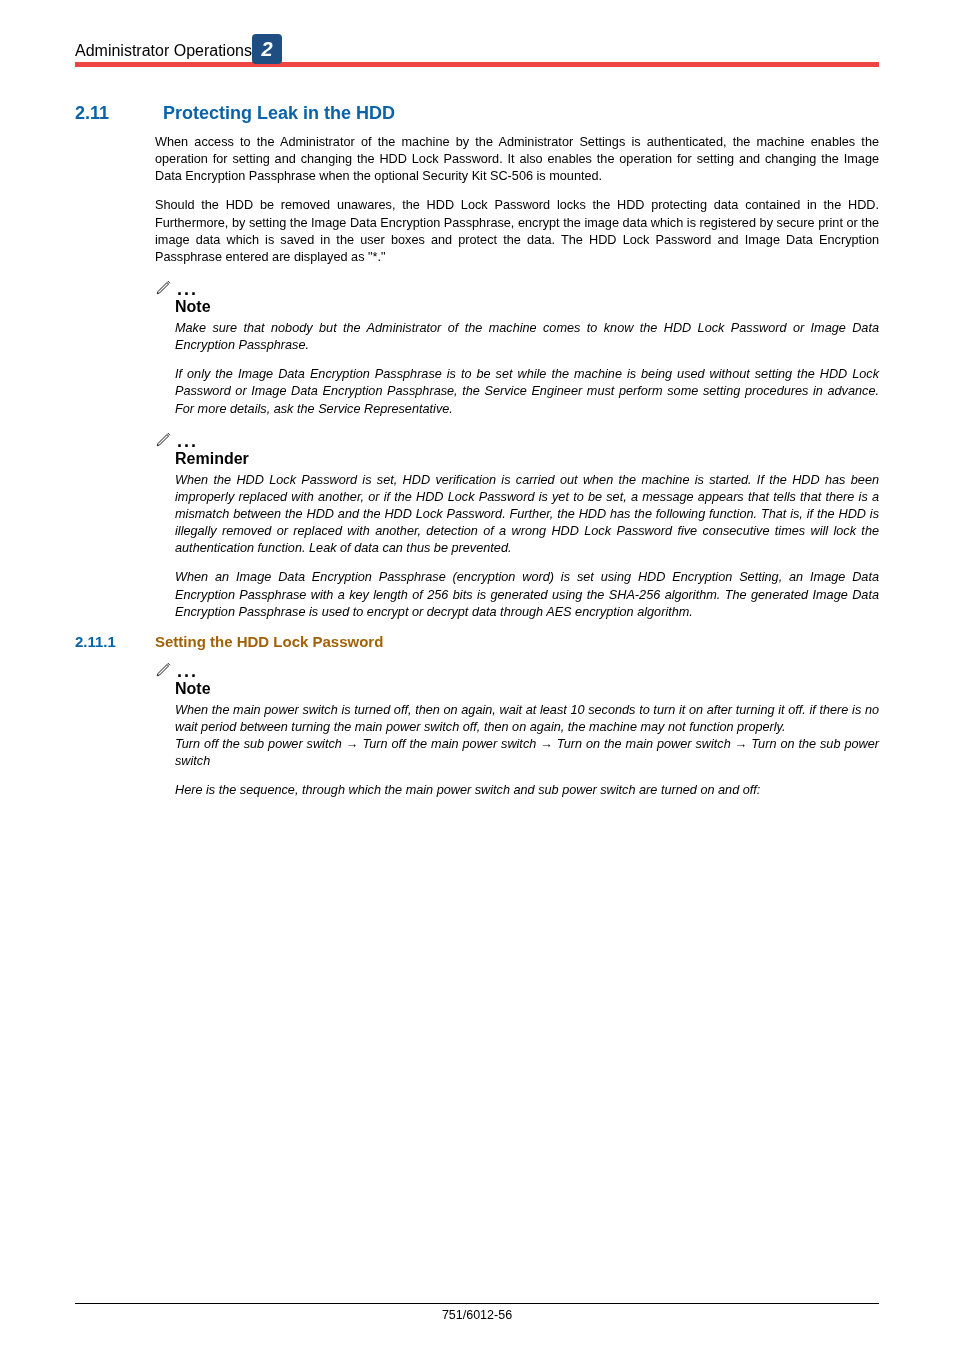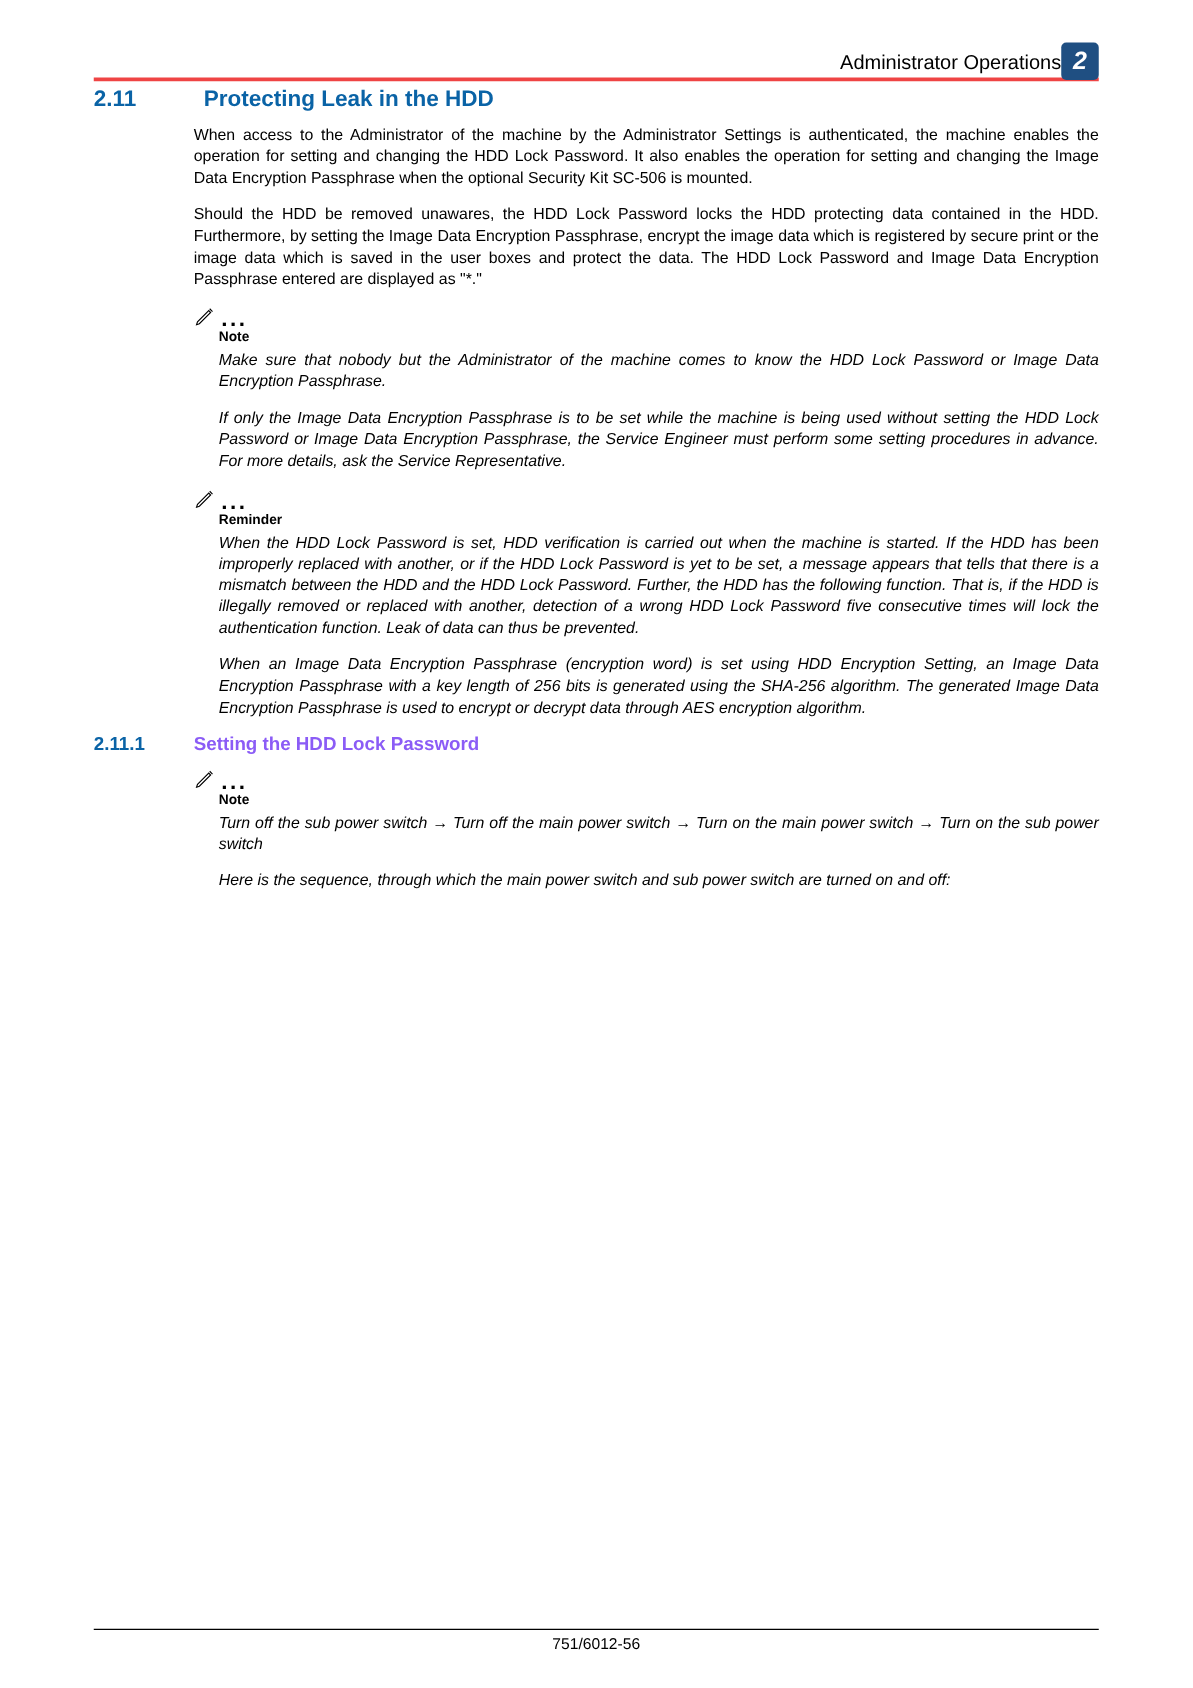--- a/index.html
+++ b/index.html
@@ -1,33 +1,33 @@
 <!DOCTYPE html>
 <html><head>
 <meta charset="utf-8">
 <style>
   * { box-sizing: border-box; margin: 0; padding: 0; }
   html, body { width: 954px; height: 1350px; background: #fff; font-family: Arial, Helvetica, sans-serif; color: #000; }
   .page { position: relative; width: 954px; height: 1350px; padding: 30px 75px 0 75px; }
-  .running-head { display: flex; align-items: flex-end; justify-content: flex-end; border-bottom: 3px solid #ef4444; padding-bottom: 2px; margin-bottom: 4px; }
+  .running-head { display: flex; align-items: flex-end; justify-content: flex-start; border-bottom: 5px solid #ef4444; padding-bottom: 2px; margin-bottom: 36px; }
   .chapter-badge { width: 30px; height: 30px; background: #1f4f82; color: #fff; font-weight: bold; font-size: 20px; font-style: italic; display: flex; align-items: center; justify-content: center; border-radius: 4px; position: relative; top: 4px; }
   .h1-row { display: flex; gap: 28px; margin-bottom: 10px; }
   .h1-num { color: #0a63a6; font-weight: bold; font-size: 18px; width: 60px; }
   .h1-title { color: #0a63a6; font-weight: bold; font-size: 18px; }
   .body-col { margin-left: 80px; }
   .para { font-size: 12.7px; line-height: 1.35; margin-bottom: 12px; text-align: justify; }
   .callout { margin-left: 100px; margin-bottom: 8px; }
   .callout-icon { display: flex; align-items: flex-end; gap: 4px; margin-left: -20px; margin-bottom: 2px; }
   .callout-icon svg { width: 18px; height: 18px; }
   .dots { font-size: 18px; font-weight: bold; letter-spacing: 2px; line-height: 10px; position: relative; top: -2px;}
-  .callout-label { font-weight: bold; font-size: 11px; margin-bottom: 4px; }
+  .callout-label { font-weight: bold; font-size: 16px; margin-bottom: 4px; }
   .callout-text { font-style: italic; font-size: 12.7px; line-height: 1.35; margin-bottom: 12px; text-align: justify; }
   .h2-row { display: flex; gap: 20px; margin-top: 8px; margin-bottom: 10px; }
   .h2-num { color: #0a63a6; font-weight: bold; font-size: 15px; width: 60px; }
-  .h2-title { color: #8b5cf6; font-weight: bold; font-size: 15px; }
+  .h2-title { color: #a16207; font-weight: bold; font-size: 15px; }
   .footer { position: absolute; left: 75px; right: 75px; bottom: 28px; display: flex; justify-content: center; border-top: 1px solid #000; padding-top: 4px; font-size: 12.5px; }
   .arrow { font-family: 'Times New Roman', serif; }
 </style>
 </head>
 <body>
 
 <div class="page">
 
   <div class="running-head">
     <span>Administrator Operations</span>
@@ -74,20 +74,21 @@
   </div>
 
   <div class="callout">
     <div class="callout-icon">
       <svg viewBox="0 0 24 24">
           <path d="M3 21l3-1 12-12-2-2L4 18l-1 3zM17 4l3 3" fill="none" stroke="#000" stroke-width="1.2"></path>
         </svg>
       <span class="dots">...</span>
     </div>
     <div class="callout-label">Note</div>
+    <p class="callout-text" style="margin-bottom:0">When the main power switch is turned off, then on again, wait at least 10 seconds to turn it on after turning it off. if there is no wait period between turning the main power switch off, then on again, the machine may not function properly.</p>
     <p class="callout-text">
       <span>Turn off the sub power switch </span><span class="arrow">→</span><span> Turn off the main power switch </span><span class="arrow">→</span><span> Turn on the main power switch </span><span class="arrow">→</span><span> Turn on the sub power switch</span>
     </p>
     <p class="callout-text" style="margin-bottom:0">Here is the sequence, through which the main power switch and sub power switch are turned on and off:</p>
   </div>
 
   <div class="footer">
     <span>751/601</span>
     <span>2-56</span>
   </div>

